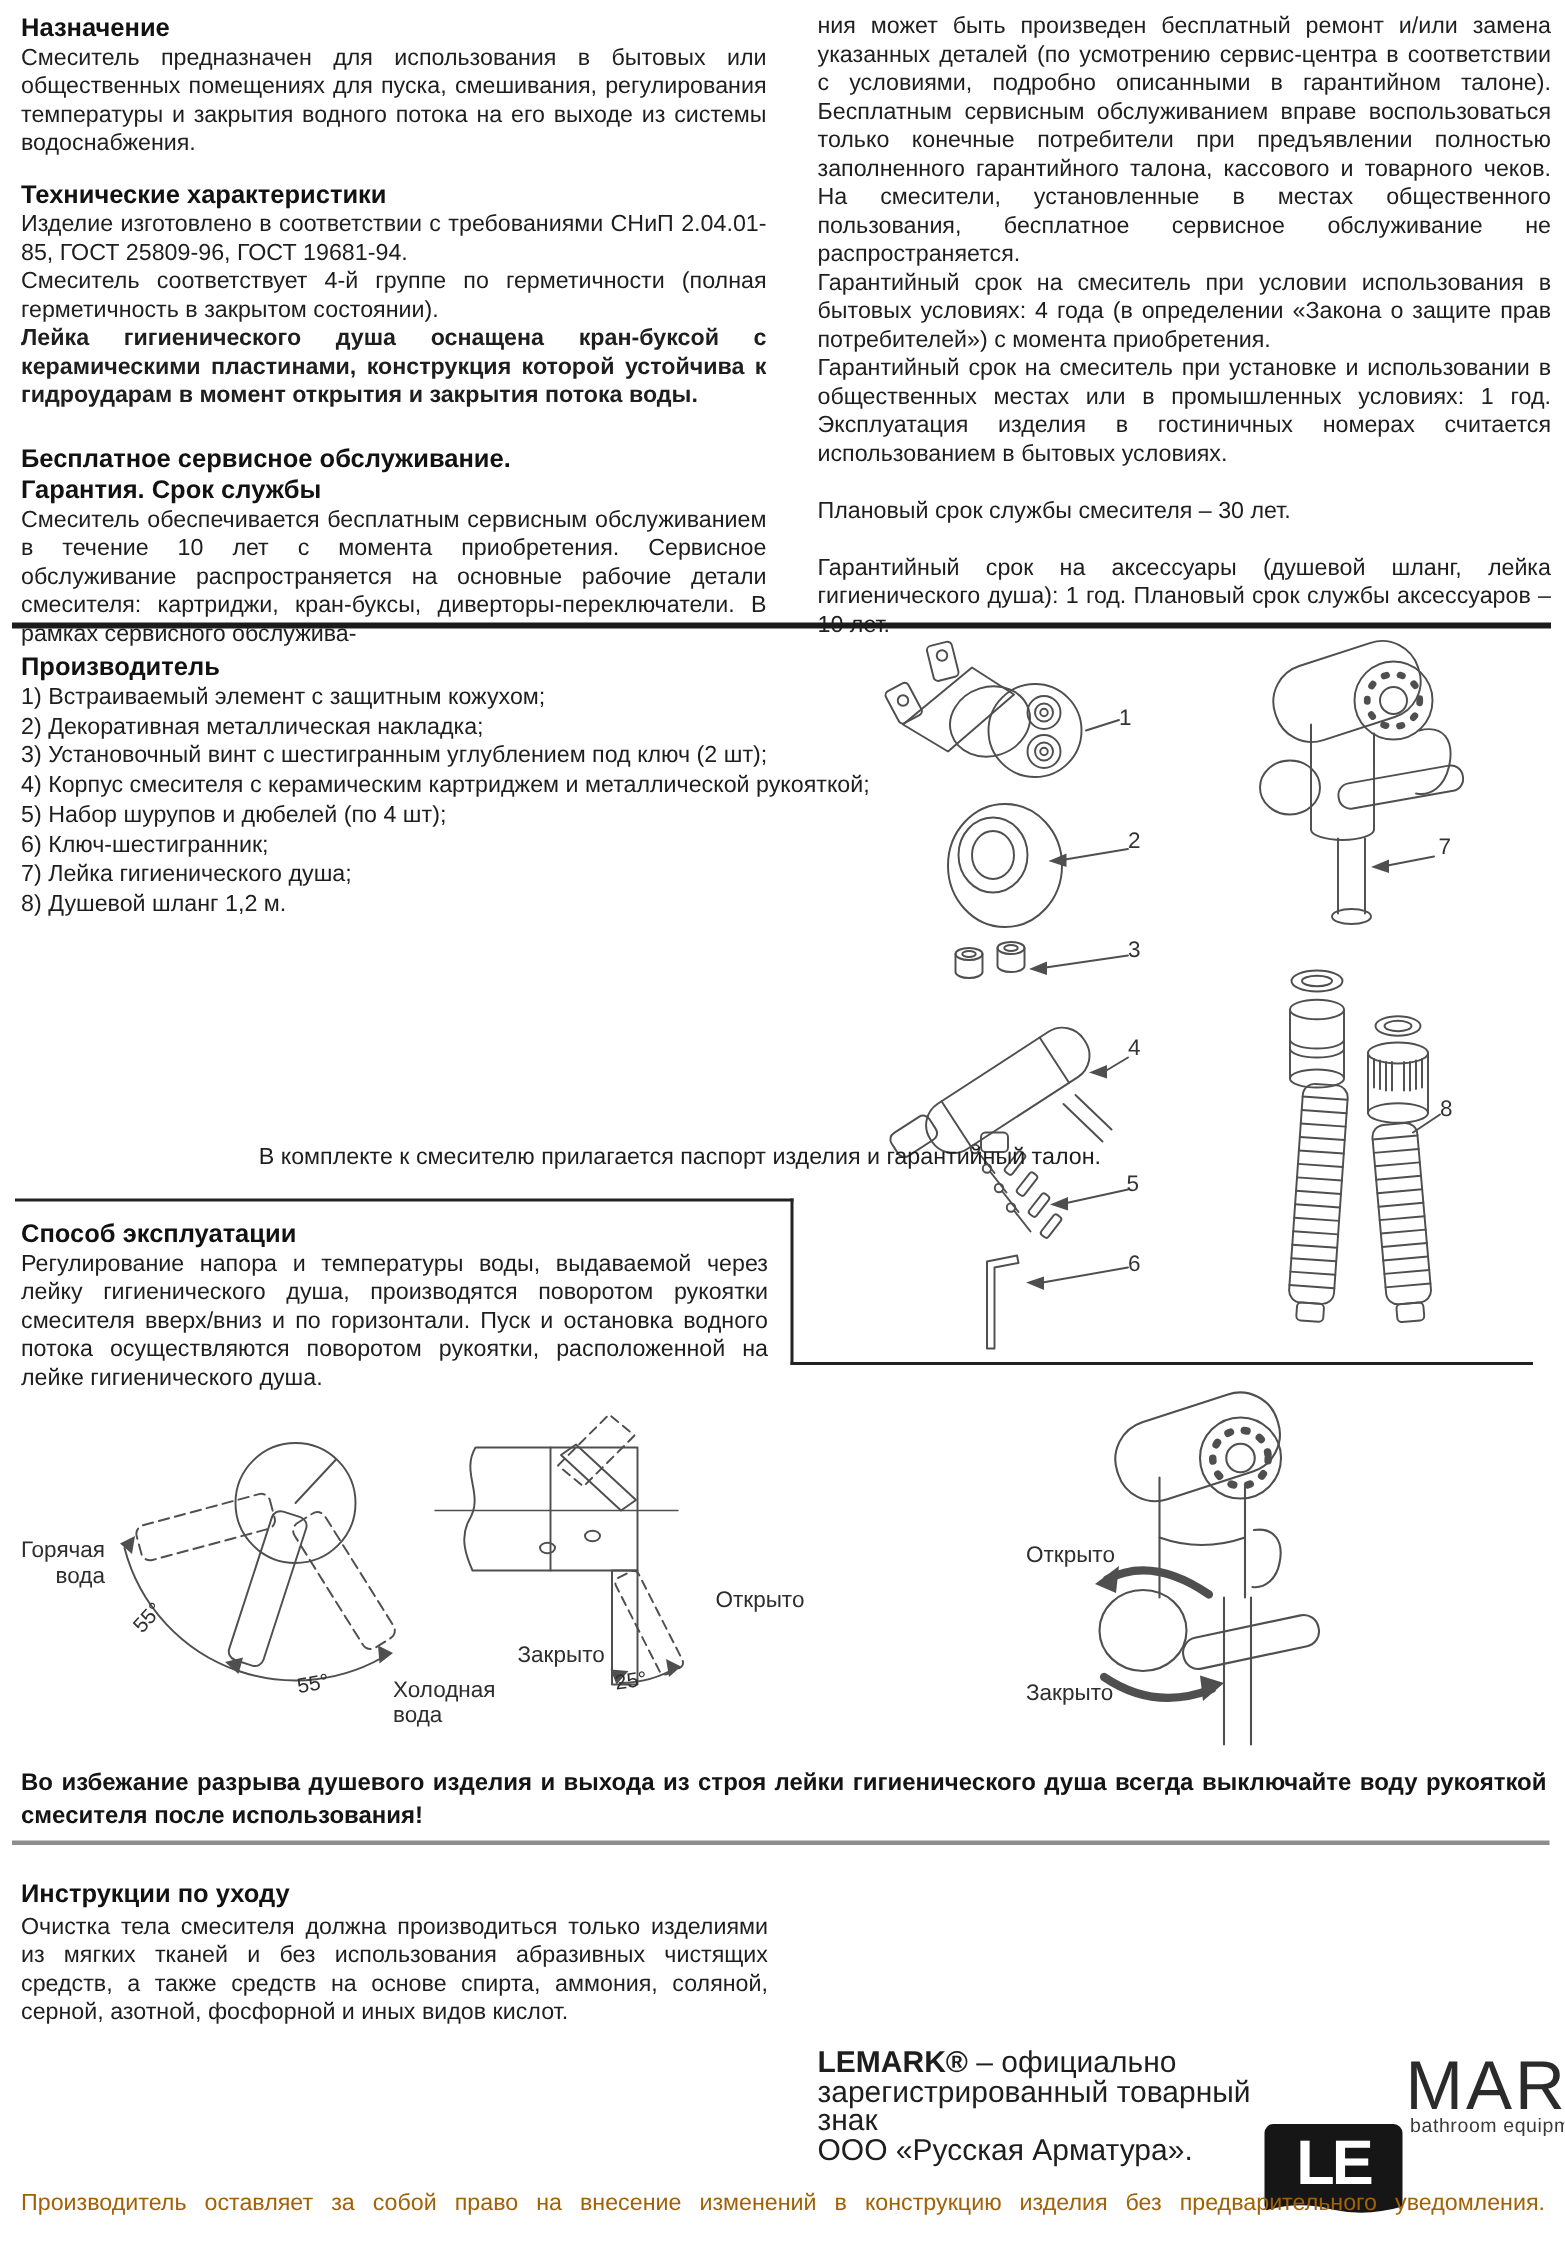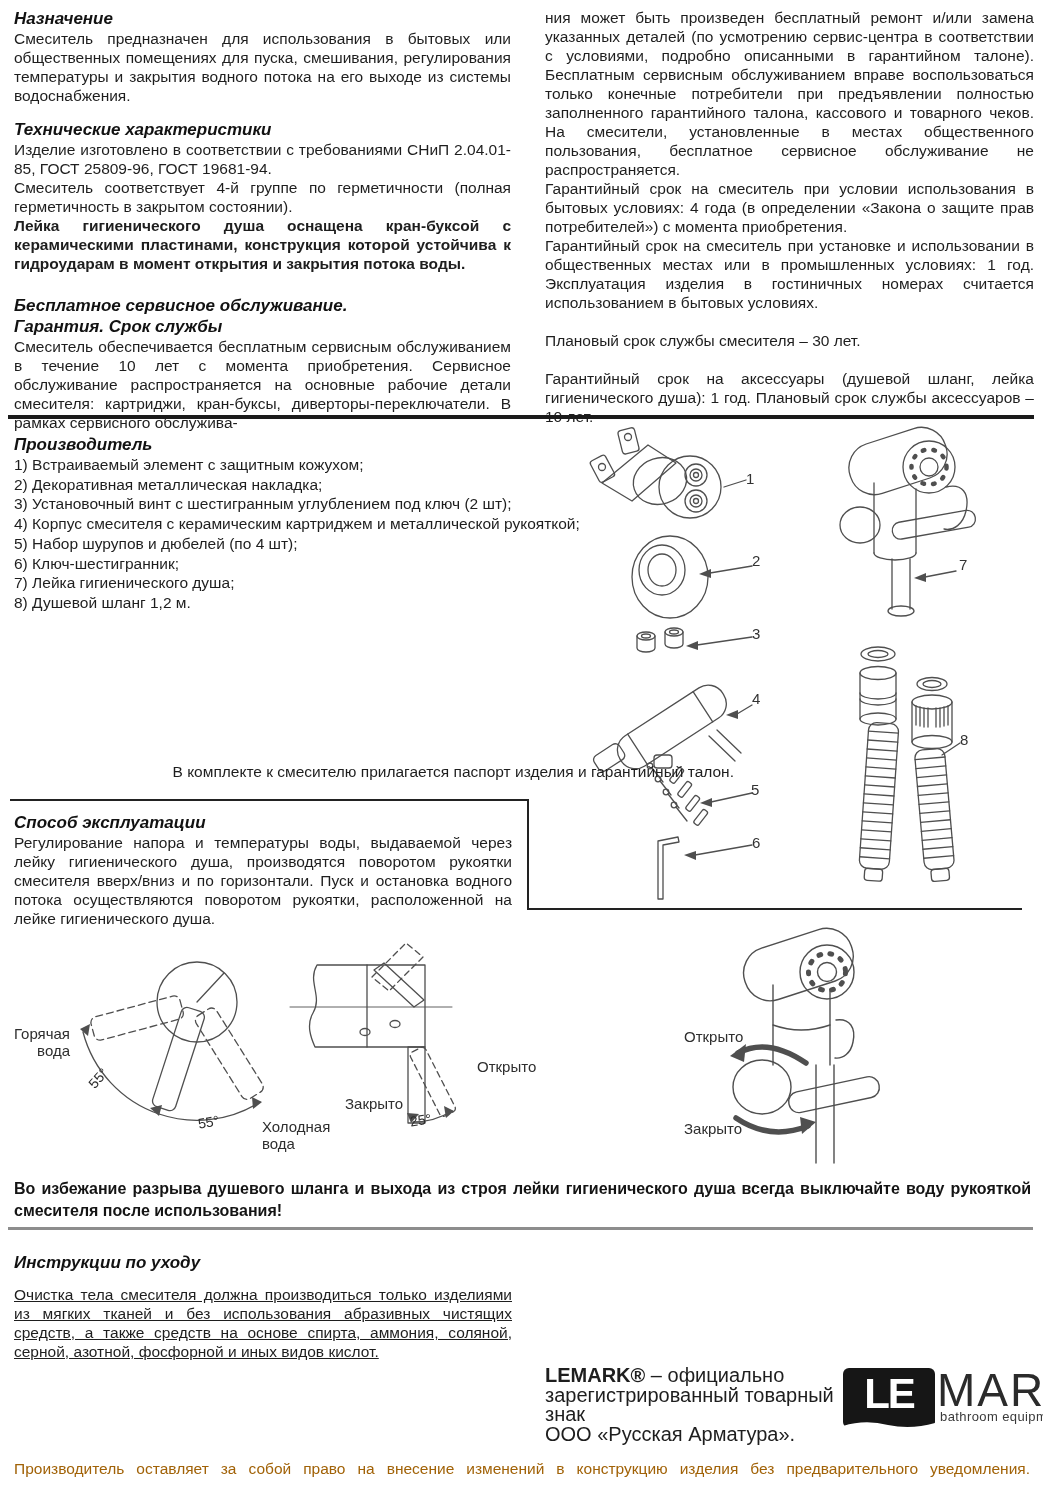--- a/index.html
+++ b/index.html
@@ -1,36 +1,36 @@
 <!DOCTYPE html>
 <html><head>
 <meta charset="utf-8">
 <style>
   html,body{margin:0;padding:0;background:#ffffff;}
   .page{position:relative;width:1043px;height:1500px;background:#ffffff;
         font-family:"Liberation Sans",sans-serif;color:#1e1e1e;overflow:hidden;}
   .blk{position:absolute;}
   p{margin:0;}
-  .h{font-weight:bold;font-size:17px;line-height:21px;color:#121212;font-style:italic;}
+  .h{font-weight:bold;font-size:17px;line-height:21px;color:#121212;}
   .body{font-size:15.5px;line-height:19px;}
   .just{text-align:justify;}
   .bold{font-weight:bold;}
   .prelines{white-space:pre-line;}
   .kit-item{font-size:15.5px;line-height:19.7px;}
   .rule-dark{background:#1b1b1b;}
   .rule-gray{background:#8d8d8d;}
   .callout{position:absolute;font-size:15px;color:#333;}
   .dlabel{position:absolute;font-size:15px;line-height:17px;color:#2e2e2e;}
   .dlabel.small{font-size:14px;}
   .warn{font-weight:bold;font-size:16px;line-height:21.5px;text-align:justify;color:#141414;}
   .footer{font-size:15.5px;color:#a16207;text-align:justify;text-align-last:justify;}
   .tm-line{display:block;font-size:20px;line-height:19.5px;}
   .logo{display:flex;align-items:flex-start;}
   .logo-box{width:92px;height:60px;background:#161616;border-radius:6px;position:relative;
-            display:flex;align-items:center;justify-content:center;flex:0 0 auto;}
+            display:flex;align-items:center;justify-content:center;flex:0 0 auto;margin-top:48px;}
   .logo-le{color:#ffffff;font-size:42px;font-weight:bold;letter-spacing:-2px;margin-top:-8px;}
   .logo-wave{position:absolute;bottom:-1px;left:0;}
   .logo-right{display:flex;flex-direction:column;margin-left:2px;}
   .logo-mark{font-size:46px;line-height:44px;color:#2b2b2b;letter-spacing:2px;}
   .logo-tag{font-size:13px;color:#3a3a3a;letter-spacing:0.4px;margin-top:-3px;padding-left:3px;}
   svg.fig{position:absolute;}
 </style>
 </head>
 <body>
 
@@ -276,27 +276,27 @@
   <div class="dlabel small" style="left:88px;top:1070px;transform:rotate(-48deg);">55°</div>
   <div class="dlabel small" style="left:198px;top:1114px;transform:rotate(-10deg);">55°</div>
   <div class="dlabel prelines" style="left:262px;top:1118px;">Холодная
 вода</div>
   <div class="dlabel" style="left:345px;top:1095px;">Закрыто</div>
   <div class="dlabel" style="left:477px;top:1058px;">Открыто</div>
   <div class="dlabel small" style="left:410px;top:1112px;transform:rotate(-8deg);">25°</div>
   <div class="dlabel" style="left:684px;top:1028px;">Открыто</div>
   <div class="dlabel" style="left:684px;top:1120px;">Закрыто</div>
 
-  <p class="blk warn" style="left:14px;top:1178px;width:1017px;">Во избежание разрыва душевого шланга и выхода из строя лейки гигиенического душа всегда выключайте воду рукояткой смесителя после использования!</p>
+  <p class="blk warn" style="left:14px;top:1178px;width:1017px;">Во избежание разрыва душевого изделия и выхода из строя лейки гигиенического душа всегда выключайте воду рукояткой смесителя после использования!</p>
 
   <div class="blk rule-gray" style="left:8px;top:1227px;width:1025px;height:3px;"></div>
 
   <div class="blk" style="left:14px;top:1252px;width:498px;">
     <div class="h">Инструкции по уходу</div>
-    <p class="body just" style="margin-top:12px;text-decoration:underline;">Очистка тела смесителя должна производиться только изделиями из мягких тканей и без использования абразивных чистящих средств, а также средств на основе спирта, аммония, соляной, серной, азотной, фосфорной и иных видов кислот.</p>
+    <p class="body just" style="margin-top:2px;">Очистка тела смесителя должна производиться только изделиями из мягких тканей и без использования абразивных чистящих средств, а также средств на основе спирта, аммония, соляной, серной, азотной, фосфорной и иных видов кислот.</p>
   </div>
 
 
   <div class="blk" style="left:545px;top:1366px;width:300px;">
     <span class="tm-line"><span class="bold">LEMARK®</span><span> – официально</span></span>
     <span class="tm-line">зарегистрированный товарный знак</span>
     <span class="tm-line">ООО «Русская Арматура».</span>
   </div>
 
   <div class="blk logo" style="left:843px;top:1368px;">

